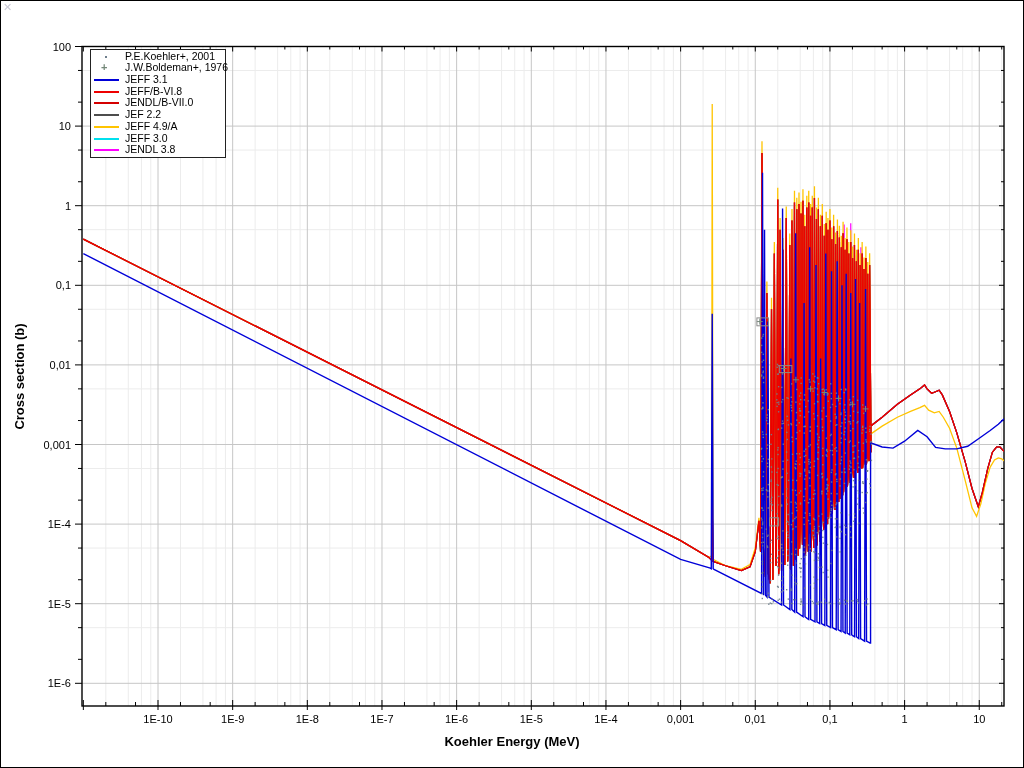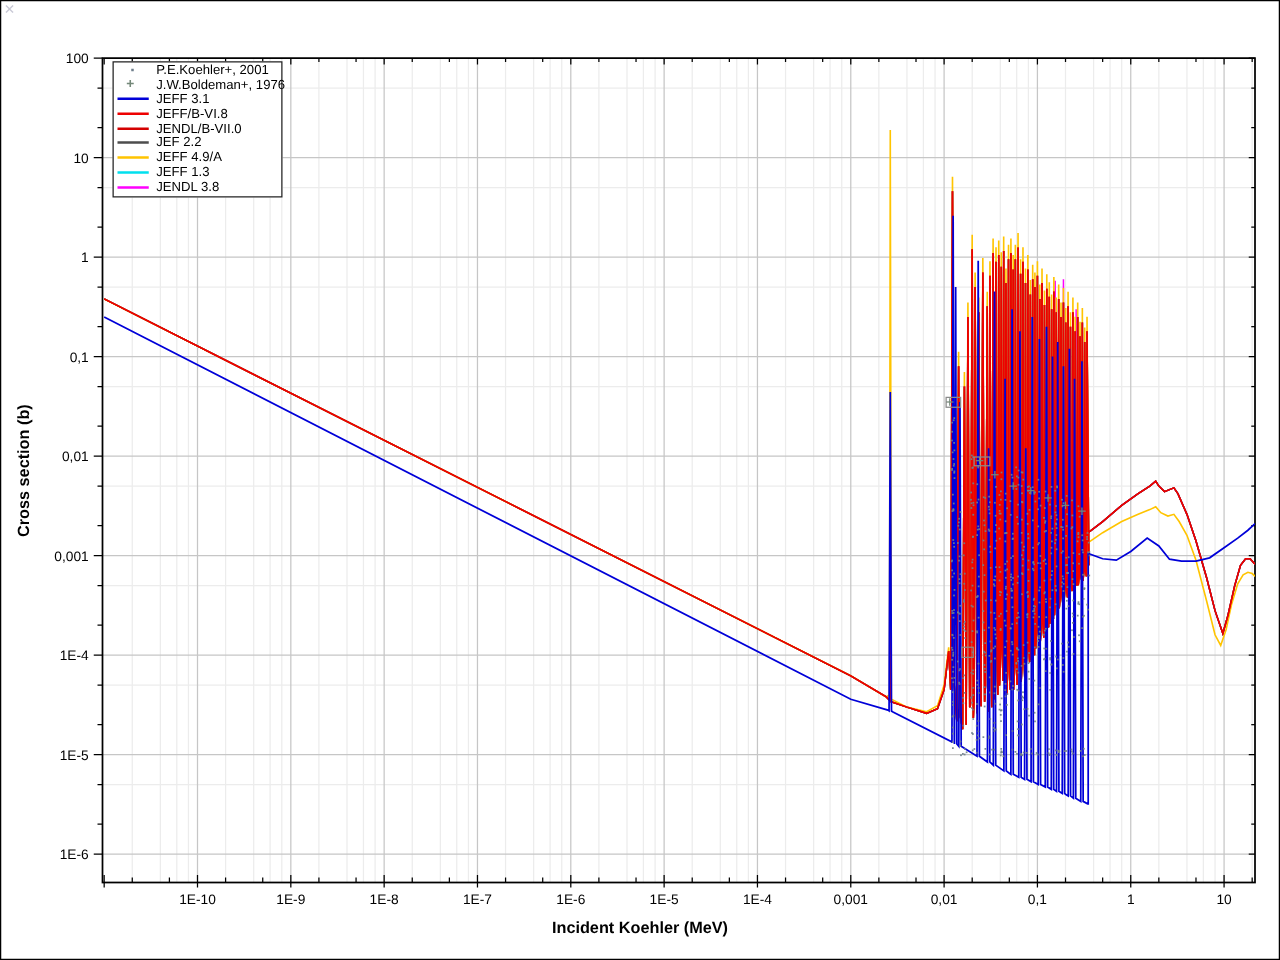--- a/index.html
+++ b/index.html
@@ -8,21 +8,21 @@
   #corner{position:absolute;left:2px;top:0px;font-size:11px;color:#c9c9d6;}
   #title{position:absolute;left:0;top:13px;width:100%;text-align:center;
          font-size:15px;font-weight:bold;color:#0000bb;}
   #xlabel{position:absolute;left:0;top:733px;width:100%;text-align:center;
           font-size:13px;font-weight:bold;color:#000;}
   #ylabel{position:absolute;left:-62px;top:368px;width:160px;text-align:center;
           transform:rotate(-90deg);font-size:13px;font-weight:bold;color:#000;}
   #plotsvg{position:absolute;left:0;top:0;}
   #legend{position:absolute;left:89px;top:48px;width:134px;height:107px;background:#fff;
           border:1px solid #222;z-index:5;}
-  .lrow{display:flex;align-items:flex-start;height:11.7px;font-size:10.5px;color:#000;white-space:nowrap;}
+  .lrow{display:flex;align-items:flex-end;height:11.7px;font-size:10.5px;color:#000;white-space:nowrap;}
   .lswatch{width:30px;min-width:30px;height:11px;position:relative;margin-right:4px;}
   .lline{position:absolute;left:3px;right:2px;top:5px;height:2px;}
   .ldot{position:absolute;left:14px;top:5px;width:2px;height:2px;}
   .lplus{position:absolute;left:10px;top:1px;font-size:11px;font-weight:bold;line-height:9px;}
 </style>
 </head>
 <body>
 
 <div id="app">
   <div id="corner">✕</div>
@@ -1033,25 +1033,25 @@
     <div class="lrow">
         <span class="lswatch">
           <span class="lline" style="background: rgb(255, 196, 0);"></span>
         </span>
         <span>JEFF 4.9/A</span>
       </div>
     <div class="lrow">
         <span class="lswatch">
           <span class="lline" style="background: rgb(0, 224, 238);"></span>
         </span>
-        <span>JEFF 1.3</span>
+        <span>JEFF 3.0</span>
       </div>
     <div class="lrow">
         <span class="lswatch">
           <span class="lline" style="background: rgb(255, 0, 255);"></span>
         </span>
         <span>JENDL 3.8</span>
       </div>
   </div>
 
-  <div id="xlabel">Incident Koehler (MeV)</div>
+  <div id="xlabel">Koehler Energy (MeV)</div>
   <div id="ylabel">Cross section (b)</div>
 </div>
 
 </body></html>

